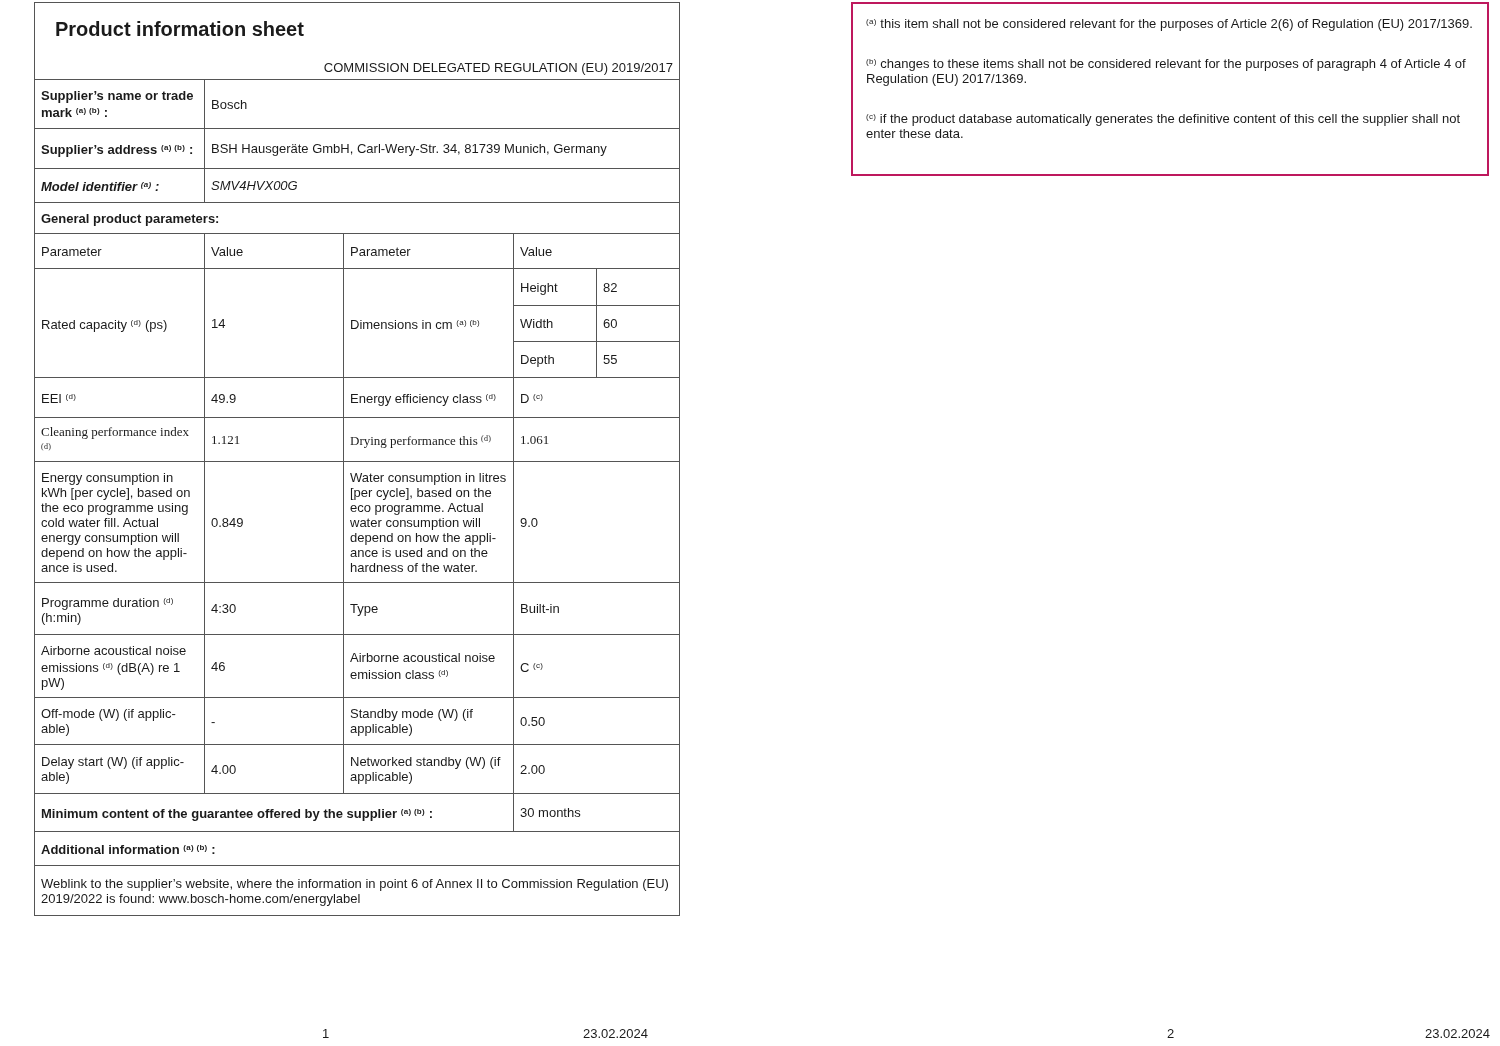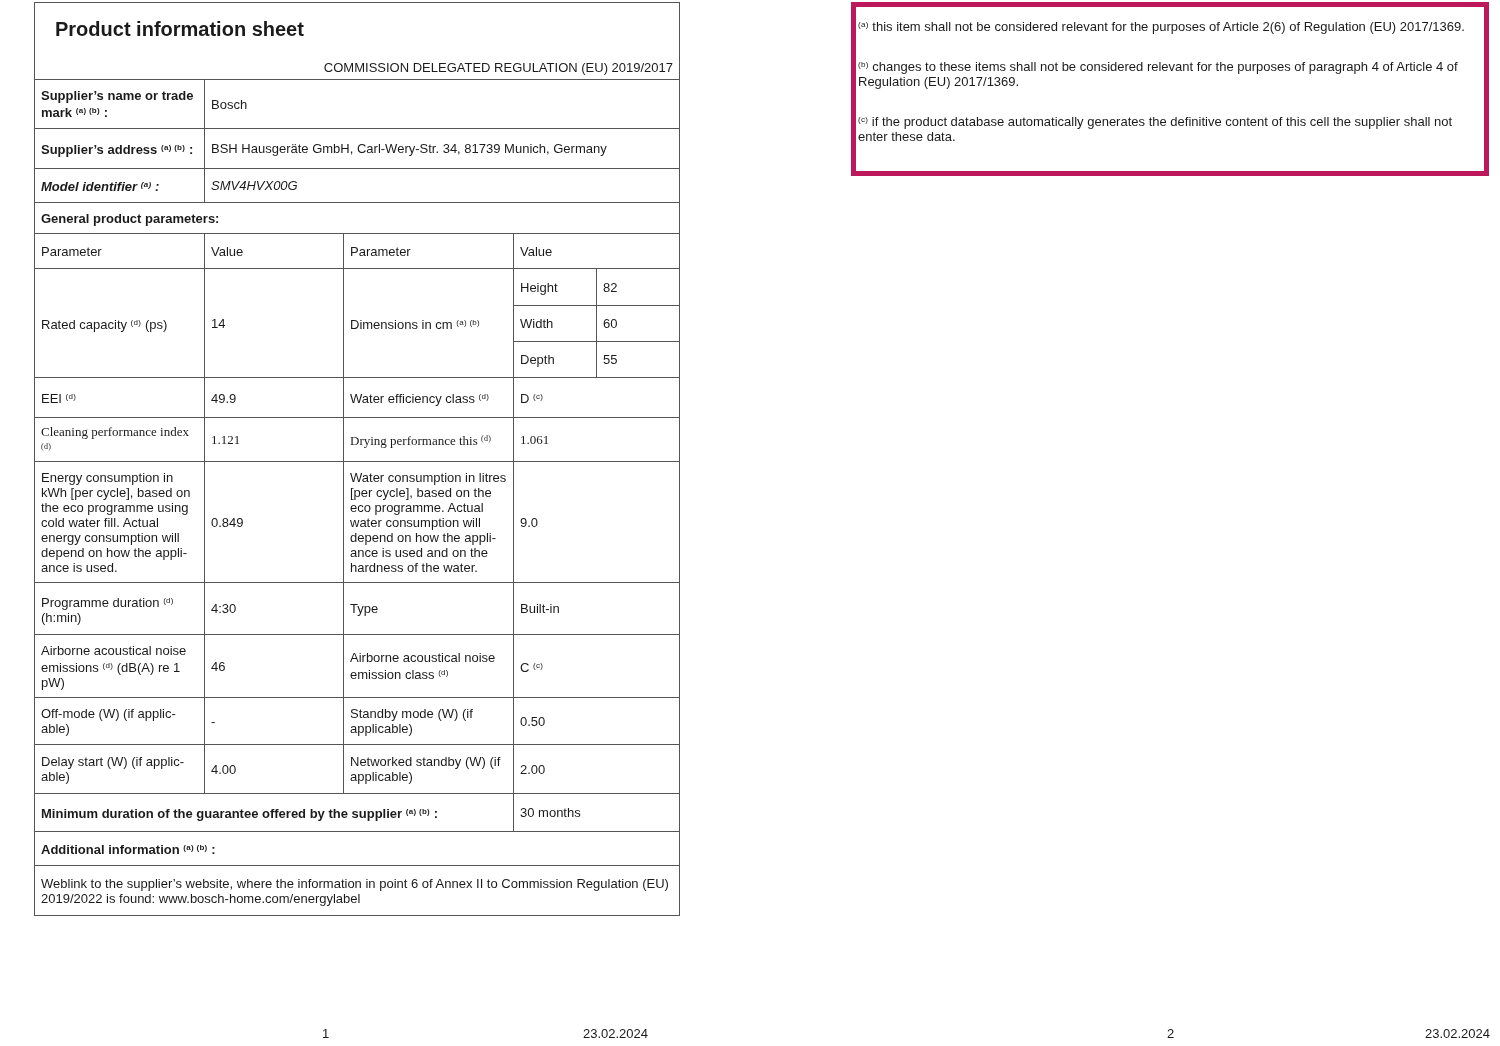--- a/index.html
+++ b/index.html
@@ -42,22 +42,22 @@
   tr.r-guar{height:38px;}
   tr.r-add{height:34px;}
   tr.r-web{height:50px;}
   
   td.title-cell{vertical-align:top;padding:0;}
   .doc-title{font-size:20px;font-weight:bold;line-height:23px;margin:11px 0 0 14px;}
   .doc-subtitle{font-size:13px;line-height:15px;margin:19px 0 0 7px;text-align:right;}
   
   .footnotes-box{
     position:absolute;left:851px;top:2px;width:638px;height:174px;
-    box-sizing:border-box;border:5px solid #be185d;
-    padding:10px 8px 8px 2px;font-size:13px;line-height:15px;
+    box-sizing:border-box;border:2px solid #be185d;
+    padding:10px 8px 8px 13px;font-size:13px;line-height:15px;
   }
   .footnotes-box p{margin:0 0 23px 0;}
   .footnotes-box p:last-child{margin-bottom:0;}
   
   .footer{position:absolute;top:1026px;height:16px;font-size:13px;}
   .footer .num{position:absolute;left:0;right:0;text-align:center;}
   .footer .date{position:absolute;right:0;top:0;}
   #footer1{left:3px;width:645px;}
   #footer2{left:851px;width:639px;}
 </style>
@@ -119,21 +119,21 @@
     <td class="center">60</td>
   </tr>
   <tr class="r-dim3">
     <td class="center">Depth</td>
     <td class="center">55</td>
   </tr>
 
   <tr class="r-eei">
     <td><span>EEI </span><span class="sup">(d)</span><span></span></td>
     <td class="center"><span>49.9</span><span class="sup"></span></td>
-    <td><span>Water efficiency class </span><span class="sup">(d)</span><span></span></td>
+    <td><span>Energy efficiency class </span><span class="sup">(d)</span><span></span></td>
     <td class="center" colspan="2"><span>D </span><span class="sup">(c)</span></td>
   </tr>
 
   <tr class="r-clean">
     <td><span>Cleaning performance index </span><span class="sup">(d)</span><span></span></td>
     <td class="center"><span>1.121</span></td>
     <td><span>Drying performance this </span><span class="sup">(d)</span><span></span></td>
     <td class="center" colspan="2"><span>1.061</span></td>
   </tr>
 
@@ -166,21 +166,21 @@
   </tr>
 
   <tr class="r-delay">
     <td><span>Delay start (W) (if applic-able)</span></td>
     <td class="center"><span>4.00</span></td>
     <td><span>Networked standby (W) (if applicable)</span></td>
     <td class="center" colspan="2"><span>2.00</span></td>
   </tr>
 
   <tr class="r-guar">
-    <td class="bold" colspan="3"><span>Minimum duration of the guarantee offered by the supplier </span><span class="sup">(a) (b)</span><span> :</span></td>
+    <td class="bold" colspan="3"><span>Minimum content of the guarantee offered by the supplier </span><span class="sup">(a) (b)</span><span> :</span></td>
     <td colspan="2">30 months</td>
   </tr>
 
   <tr class="r-add">
     <td class="bold" colspan="5"><span>Additional information </span><span class="sup">(a) (b)</span><span> :</span></td>
   </tr>
 
   <tr class="r-web">
     <td colspan="5">Weblink to the supplier’s website, where the information in point 6 of Annex II to Commission Regulation (EU) 2019/2022 is found: www.bosch-home.com/energylabel</td>
   </tr>

